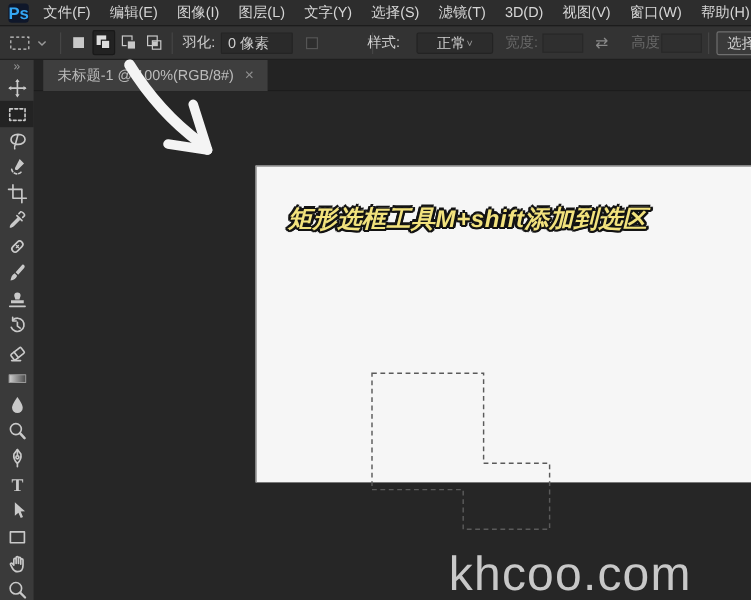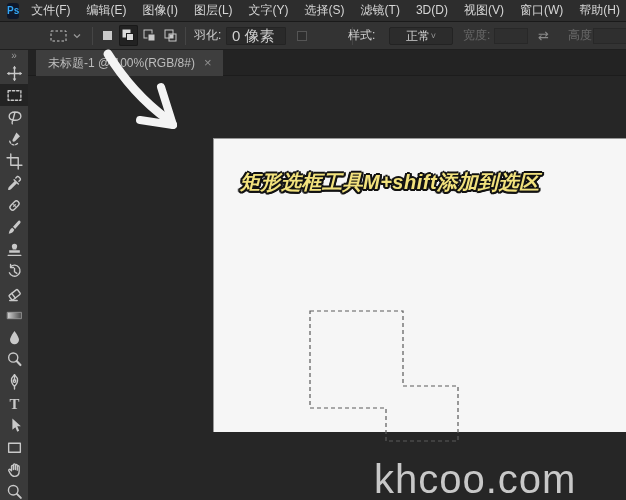--- a/index.html
+++ b/index.html
@@ -12,50 +12,50 @@
   }
 
   
   .menubar{
     position:absolute; left:0; top:0; width:626px; height:22px;
     background:#2d2d2d; border-bottom:1px solid #1a1a1a;
     display:flex; align-items:center;
   }
   .ps-logo{
     width:19px; height:16px; margin-left:7px; border-radius:3px;
-    background:#0f172a; color:#34a7f5; font-size:10px; font-weight:bold;
+    background:#0f172a; color:#34a7f5; font-size:14px; font-weight:bold;
     display:flex; align-items:center; justify-content:center;
   }
   .menu-items{ display:flex; margin-left:4px;justify-content:space-between; }
   .menu-item{
     padding:0 8px; font-size:12px; color:#d6d6d6; line-height:21px; cursor:default;
     white-space:nowrap;
   }
 
   
   .optionsbar{
     position:absolute; left:0; top:22px; width:626px; height:28px;
     background:#333333; border-bottom:1px solid #1f1f1f; overflow:hidden;
   }
-  .optionsbar > *{ position:absolute; top:0; height:27px; display:flex; align-items:center;margin-left:42px; }
+  .optionsbar > *{ position:absolute; top:0; height:27px; display:flex; align-items:center; }
   .opt-sep{ width:1px; height:18px !important; top:5px !important; background:#454545; }
   .preset{ left:7px; gap:5px; }
   .modes{ left:56px; gap:2px; }
   .mode-btn{
     width:19px; height:21px; display:flex; align-items:center; justify-content:center;
     border-radius:2px; cursor:default;
   }
   .mode-btn.active{ background:#222222; box-shadow:inset 0 0 0 1px #191919; }
   .opt-label{ font-size:12px; color:#cfcfcf; white-space:nowrap; }
   .opt-label.disabled{ color:#696969; }
   .lbl-feather{ left:152px; }
   .feather-box{
     left:184px; top:5px !important; width:60px; height:18px !important;
     background:#2a2a2a; border:1px solid #242424; border-radius:1px;
-    font-size:15px; color:#cfcfcf; padding-left:5px;
+    font-size:12px; color:#cfcfcf; padding-left:5px;
   }
   .aa-check{ left:255px; top:9px !important; width:10px; height:10px !important;
     border:1px solid #555; background:#2e2e2e; }
   .lbl-aa{ left:271px; }
   .lbl-style{ left:306px; }
   .style-dd{
     left:347px; top:5px !important; width:64px; height:18px !important;
     background:#2c2c2c; border:1px solid #232323; border-radius:2px;
     font-size:12px; color:#cfcfcf; padding:0 16px; justify-content:space-between;
   }
@@ -94,21 +94,21 @@
   }
   .doc-tab .title{ font-size:12px; color:#bcbcbc; white-space:nowrap; }
   .doc-tab .close{ font-size:13px; color:#909090; line-height:12px; }
 
   
   .canvas{
     position:absolute; left:28px; top:76px; width:598px; height:424px;
     background:#262626; overflow:hidden;
   }
   .document{
-    position:absolute; left:185px; top:62px; width:413px; height:294px;
+    position:absolute; left:185px; top:62px; width:413px; height:264px;
     background:#f6f6f6; border-left:1px solid #979797; border-top:1px solid #979797;
   }
   .annotation{
     position:absolute; left:26px; top:30px;
     font-size:20px; font-weight:bold; font-style:italic; letter-spacing:0.5px;
     white-space:nowrap;
     text-shadow:
       -2px -1px 0 #131313, 2px -1px 0 #131313,
       -2px  1px 0 #131313, 2px  1px 0 #131313,
        0 -2px 0 #131313, 0 2px 0 #131313,

